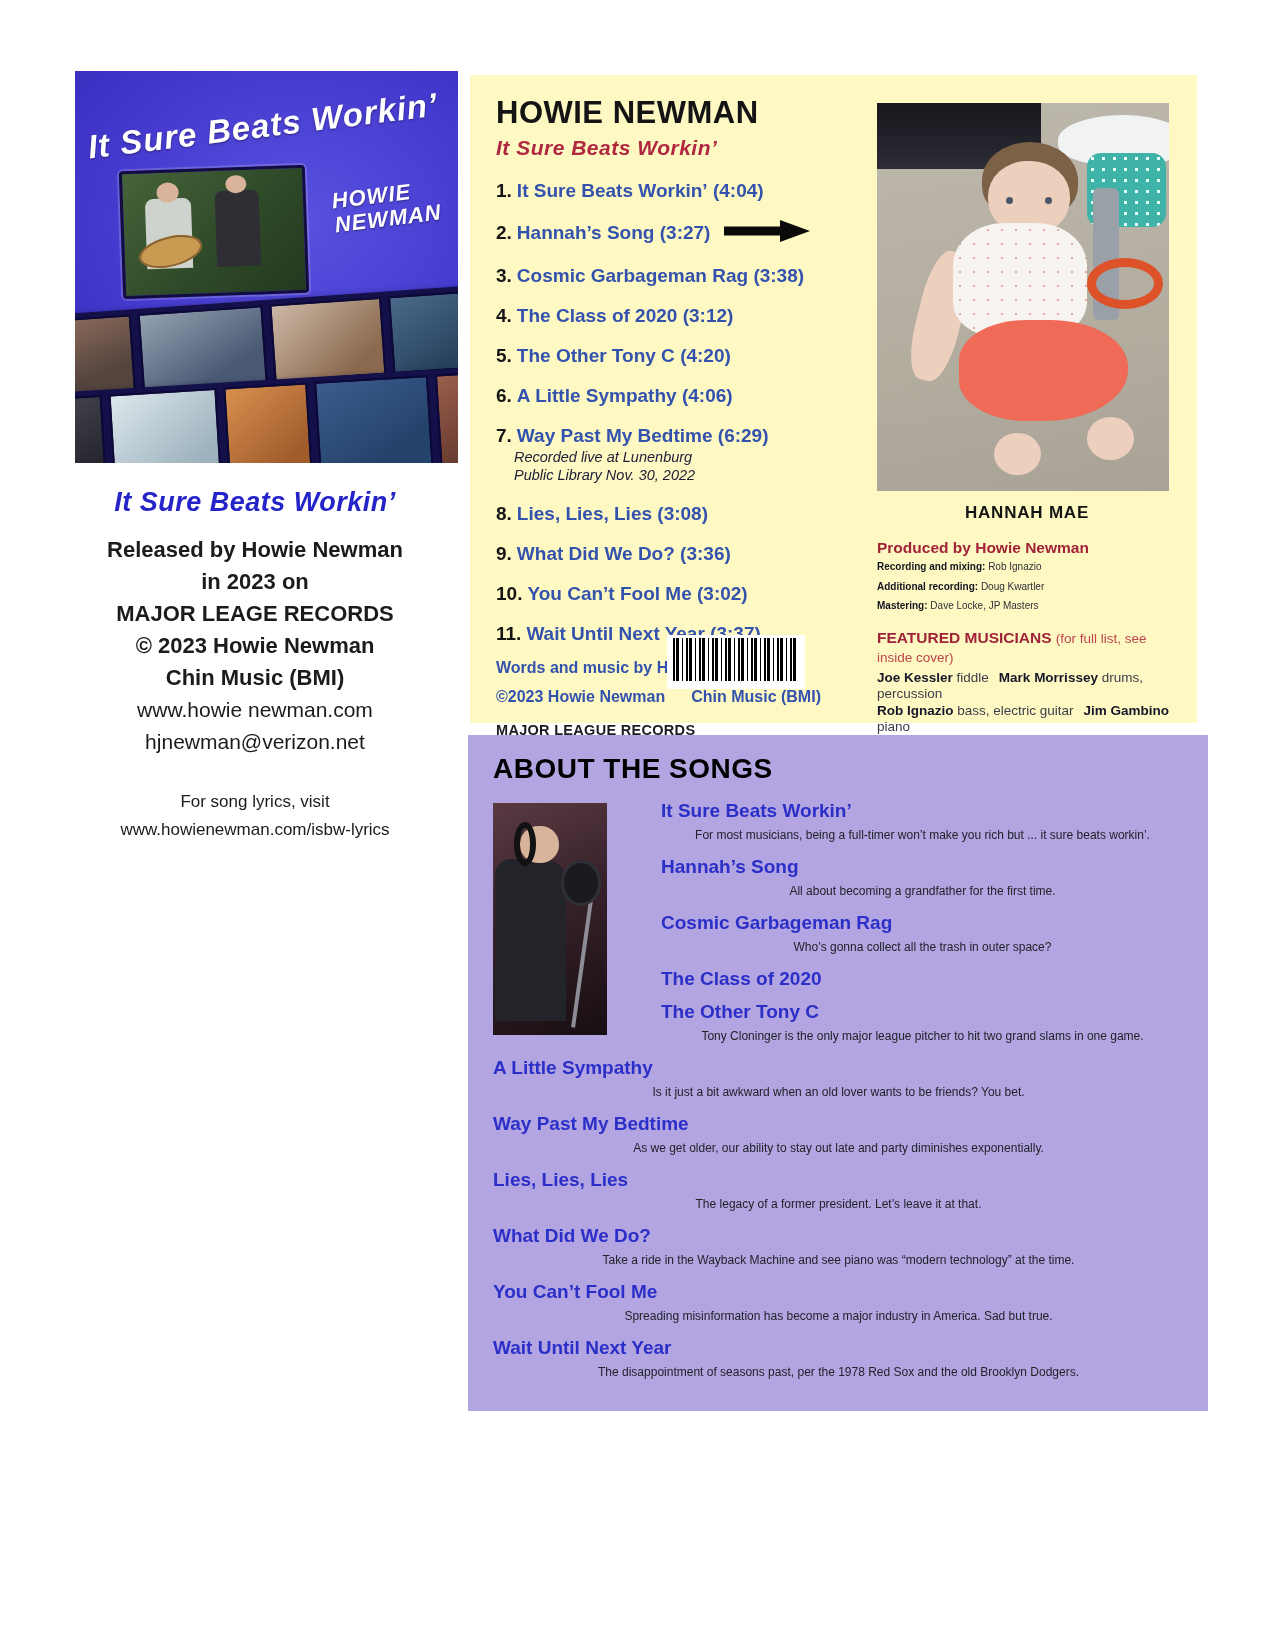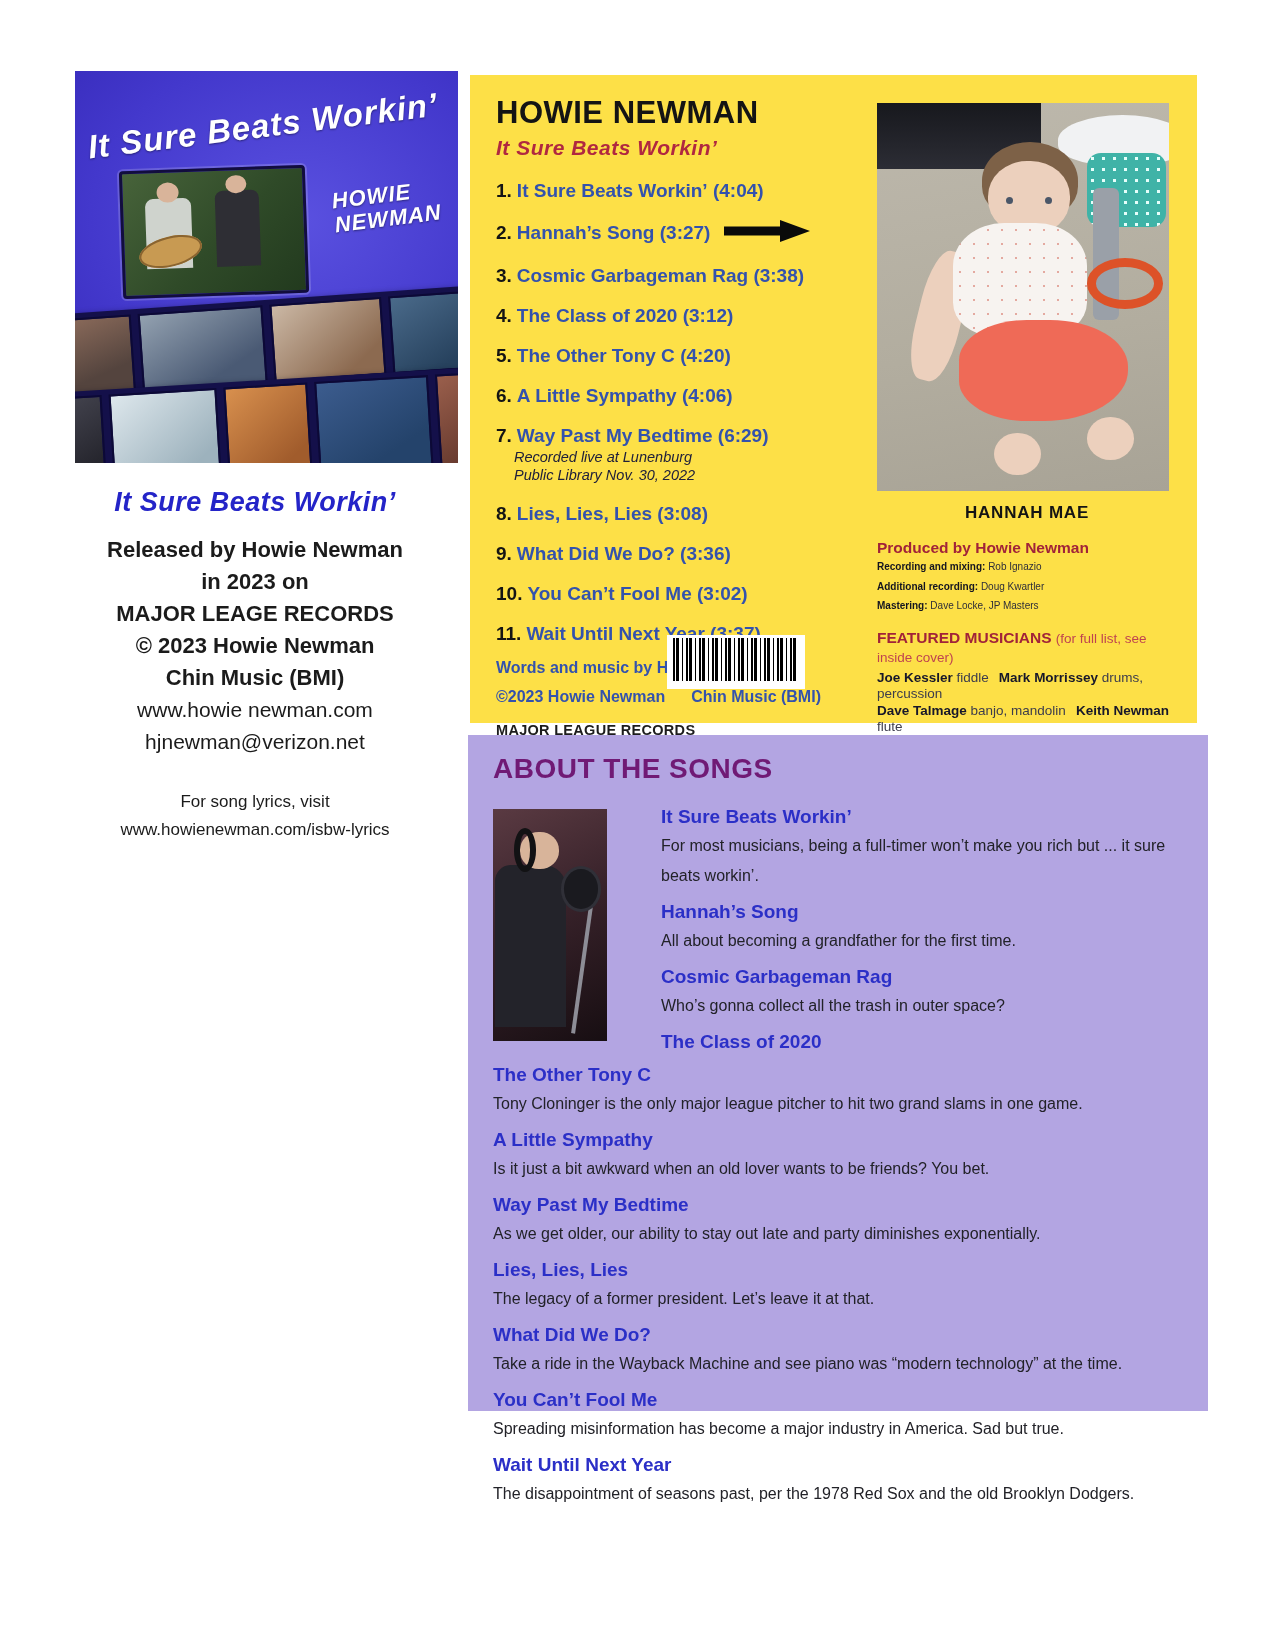--- a/index.html
+++ b/index.html
@@ -38,21 +38,21 @@
 
   
   .release-info{position:absolute;left:58px;top:487px;width:394px;text-align:center;color:#1b1b1b;}
   .ri-title{color:#2424c8;font-size:27px;font-weight:bold;font-style:italic;letter-spacing:.5px;margin-bottom:16px;}
   .ri-line-bold{font-size:22px;font-weight:bold;line-height:32px;}
   .ri-line{font-size:21px;line-height:32px;}
   .ri-lyrics{margin-top:30px;font-size:17px;line-height:28px;}
 
   
   .panel{position:absolute;box-sizing:border-box;}
-  .track-panel{left:470px;top:75px;width:727px;height:648px;background:#fde047;}
+  .track-panel{left:470px;top:75px;width:727px;height:648px;background:#fef9c3;}
   .about-panel{left:468px;top:735px;width:740px;height:676px;background:#b3a5e2;padding:14px 24px 0 25px;}
 
   
   .tp-left{position:absolute;left:26px;top:20px;width:378px;}
   .bc-artist{font-size:31px;font-weight:bold;color:#141414;letter-spacing:.5px;}
   .bc-album{font-size:21px;font-weight:bold;font-style:italic;color:#b02840;margin-top:5px;letter-spacing:.5px;}
   .tracks{margin-top:20px;}
   .track{font-size:19px;font-weight:bold;color:#3352ad;margin-bottom:13px;line-height:21px;margin-top:19px;}
   .track .num{color:#141414;margin-right:5px;}
   .track-note{margin:2px 0 4px 18px;font-size:14.5px;font-style:italic;font-weight:normal;color:#20203a;line-height:18px;}
@@ -89,31 +89,31 @@
   .credit-line .cl-label{font-weight:bold;color:#141420;}
   .featured{margin-top:13px;font-size:15.5px;line-height:18px;}
   .featured .fm-head{font-weight:bold;color:#a12339;}
   .featured .fm-note{color:#bf4350;font-size:13.5px;}
   .musicians{margin-top:3px;}
   .mus-line{font-size:13.5px;line-height:16.5px;color:#3c3c4c;}
   .mus-line b{color:#17172a;}
   .mus-line .pair2{margin-left:10px;}
 
   
-  .about-head{font-size:28px;font-weight:bold;color:#701a75;letter-spacing:.5px;margin:4px 0 20px 0;}
+  .about-head{font-size:28px;font-weight:bold;color:#000000;letter-spacing:.5px;margin:4px 0 14px 0;}
   .studio-photo{float:left;width:114px;height:232px;margin:4px 54px 12px 0;position:relative;overflow:hidden;
       background:linear-gradient(155deg,#5a3a42 0%,#38222a 45%,#170e12 100%);}
   .sp-head{position:absolute;left:24%;top:10%;width:34%;height:16%;background:#d8b49a;border-radius:48%;}
   .sp-phones{position:absolute;left:18%;top:8%;width:20%;height:19%;border:6px solid #121214;border-radius:50%;box-sizing:border-box;background:transparent;}
   .sp-body{position:absolute;left:2%;top:24%;width:62%;height:70%;background:#23232a;border-radius:16px 22px 0 0;}
   .sp-mic{position:absolute;right:8%;top:26%;width:30%;height:17%;background:#1a1a1f;border-radius:50%;box-shadow:0 0 0 3px #303038;}
   .sp-stand{position:absolute;right:20%;top:42%;width:4px;height:55%;background:#8d8d96;transform:rotate(8deg);}
   .song{margin-bottom:9px;overflow:visible;}
   .song-title{font-size:19px;font-weight:bold;color:#2b2fc7;line-height:24px;margin-bottom:2px;}
-  .song-desc{font-size:16px;color:#222228;line-height:30px;}
+  .song-desc{font-size:12px;color:#222228;line-height:21px;text-align:center;}
 
   [data-interactable]{cursor:default;}
 </style>
 </head>
 <body>
 
 <div class="page" data-interactable="false">
 
   <div class="cover" data-interactable="false">
     <div class="cover-title" data-interactable="false">It Sure Beats Workin’</div>
@@ -290,20 +290,23 @@
       <div class="featured" data-interactable="false">
         <span class="fm-head" data-interactable="false">FEATURED MUSICIANS</span>
         <span class="fm-note" data-interactable="false">(for full list, see inside cover)</span>
       </div>
       <div class="musicians" data-interactable="false">
 
           <div class="mus-line" data-interactable="false">
             <b data-interactable="false">Joe Kessler</b> <span data-interactable="false">fiddle</span><span class="pair2"><b data-interactable="false">Mark Morrissey</b> <span data-interactable="false">drums, percussion</span></span>
           </div>
 
+          <div class="mus-line" data-interactable="false">
+            <b data-interactable="false">Rob Ignazio</b> <span data-interactable="false">bass, electric guitar</span><span class="pair2"><b data-interactable="false">Jim Gambino</b> <span data-interactable="false">piano</span></span>
+          </div>
 
           <div class="mus-line" data-interactable="false">
             <b data-interactable="false">Dave Talmage</b> <span data-interactable="false">banjo, mandolin</span><span class="pair2"><b data-interactable="false">Keith Newman</b> <span data-interactable="false">flute</span></span>
           </div>
 
           <div class="mus-line" data-interactable="false">
             <b data-interactable="false">Jen Newman</b> <span data-interactable="false">backup vocals</span><span class="pair2"><b data-interactable="false">Janet Feld</b> <span data-interactable="false">backup vocals</span></span>
           </div>
         </div>
     </div>

